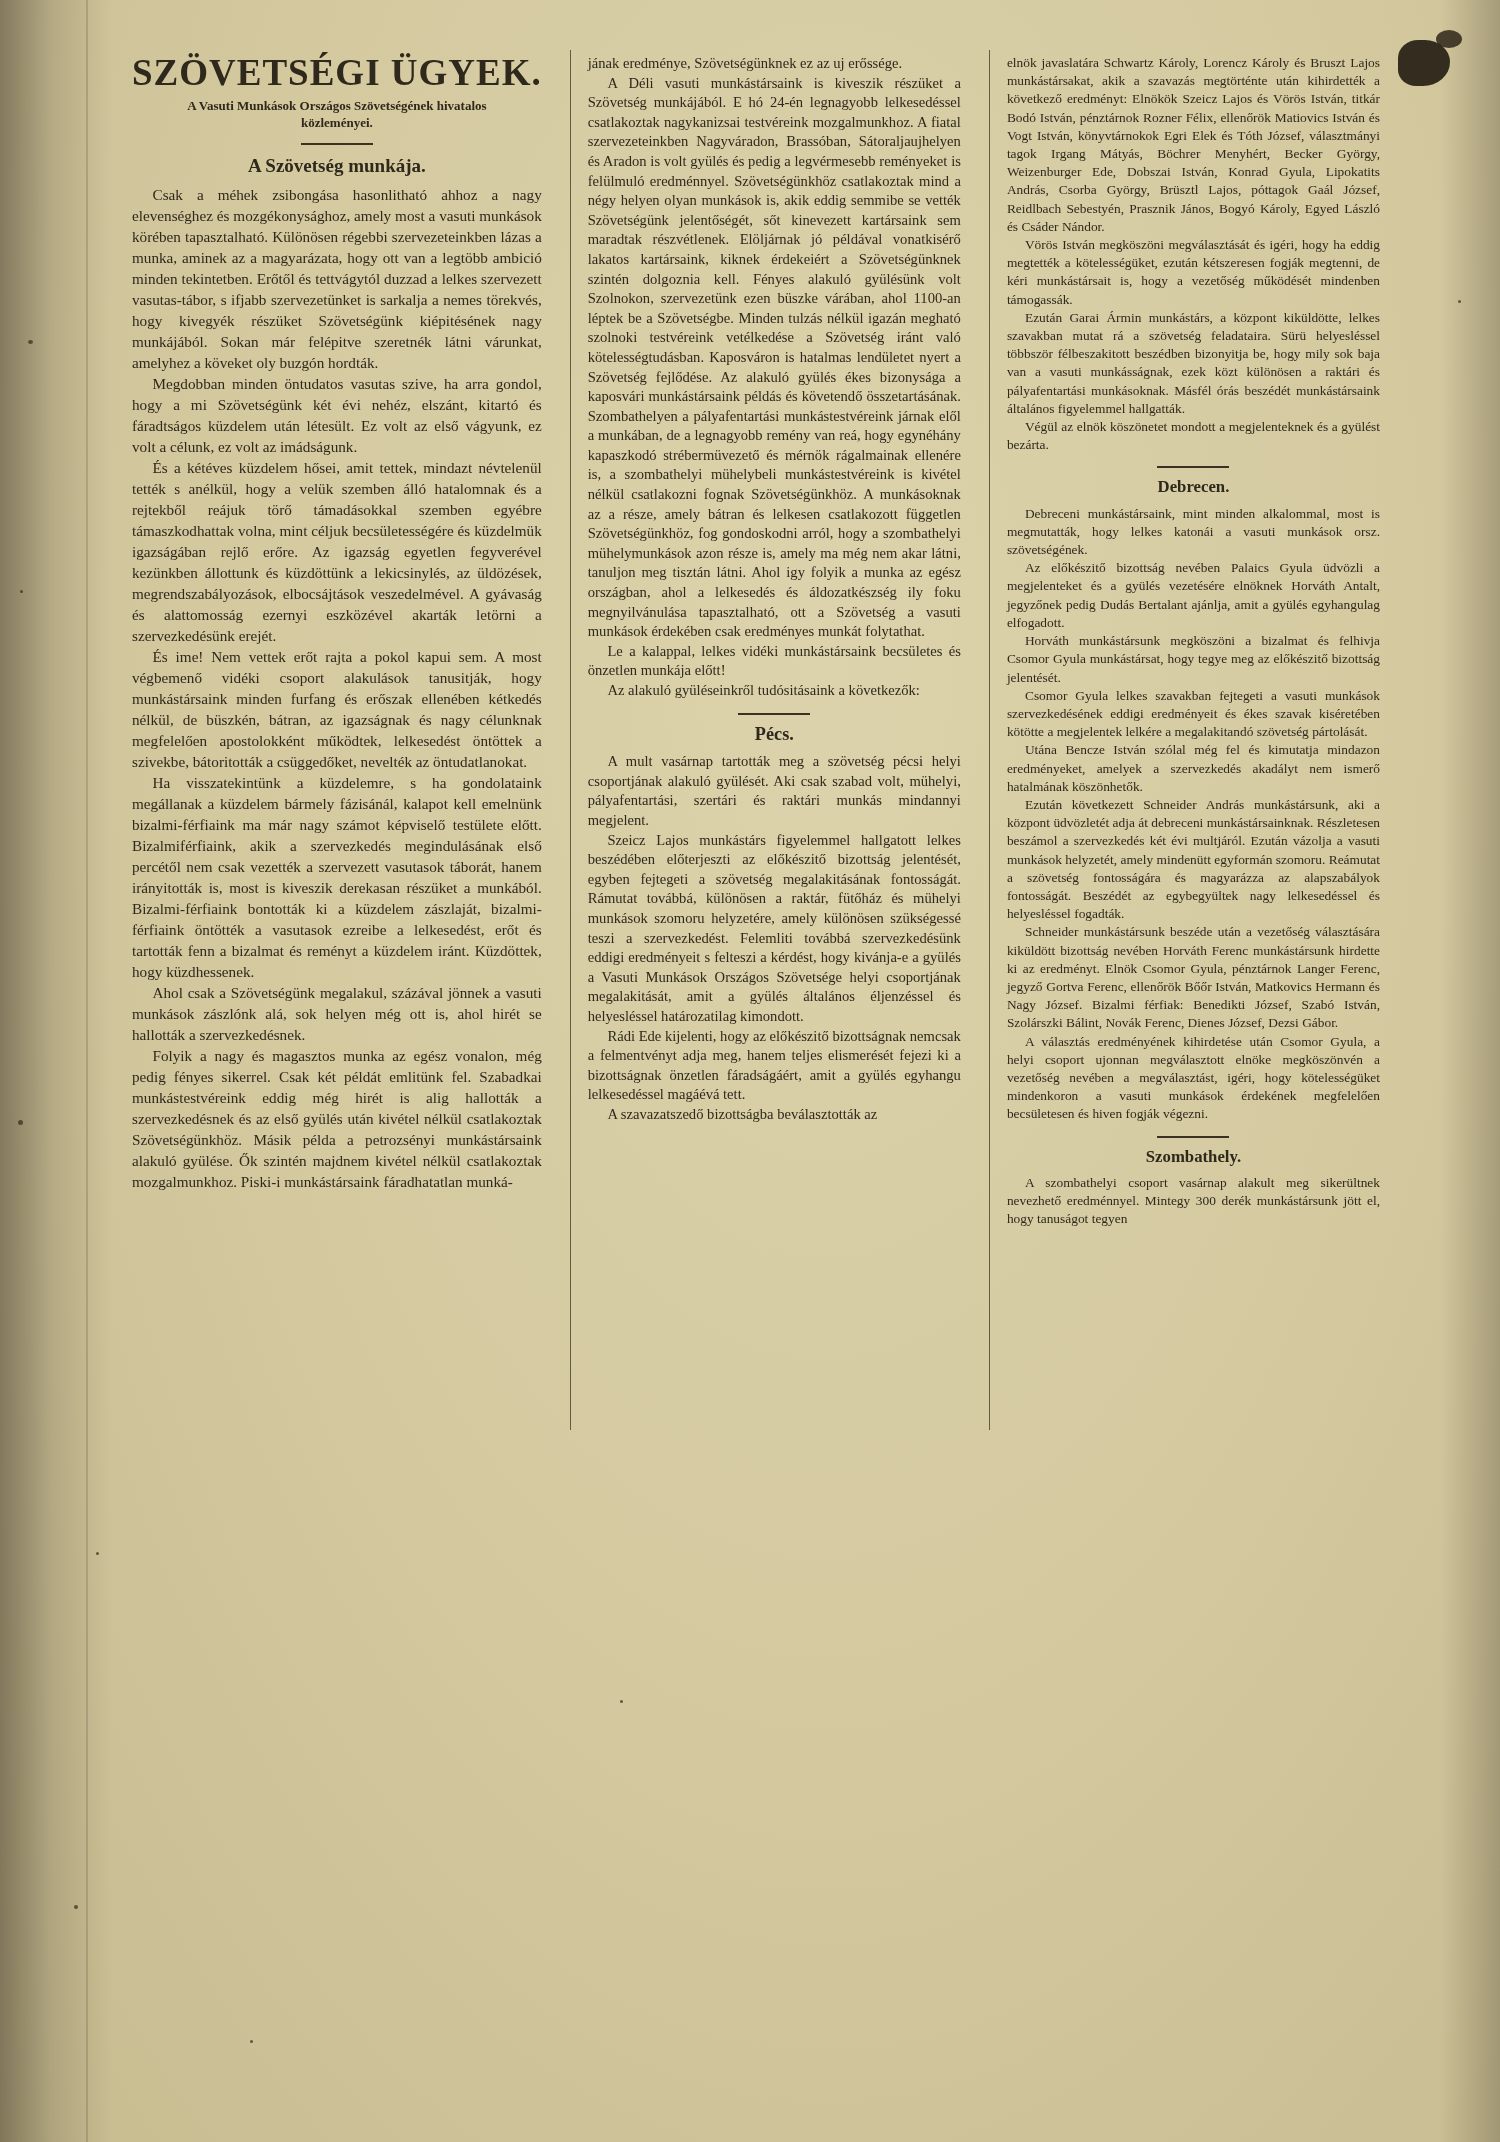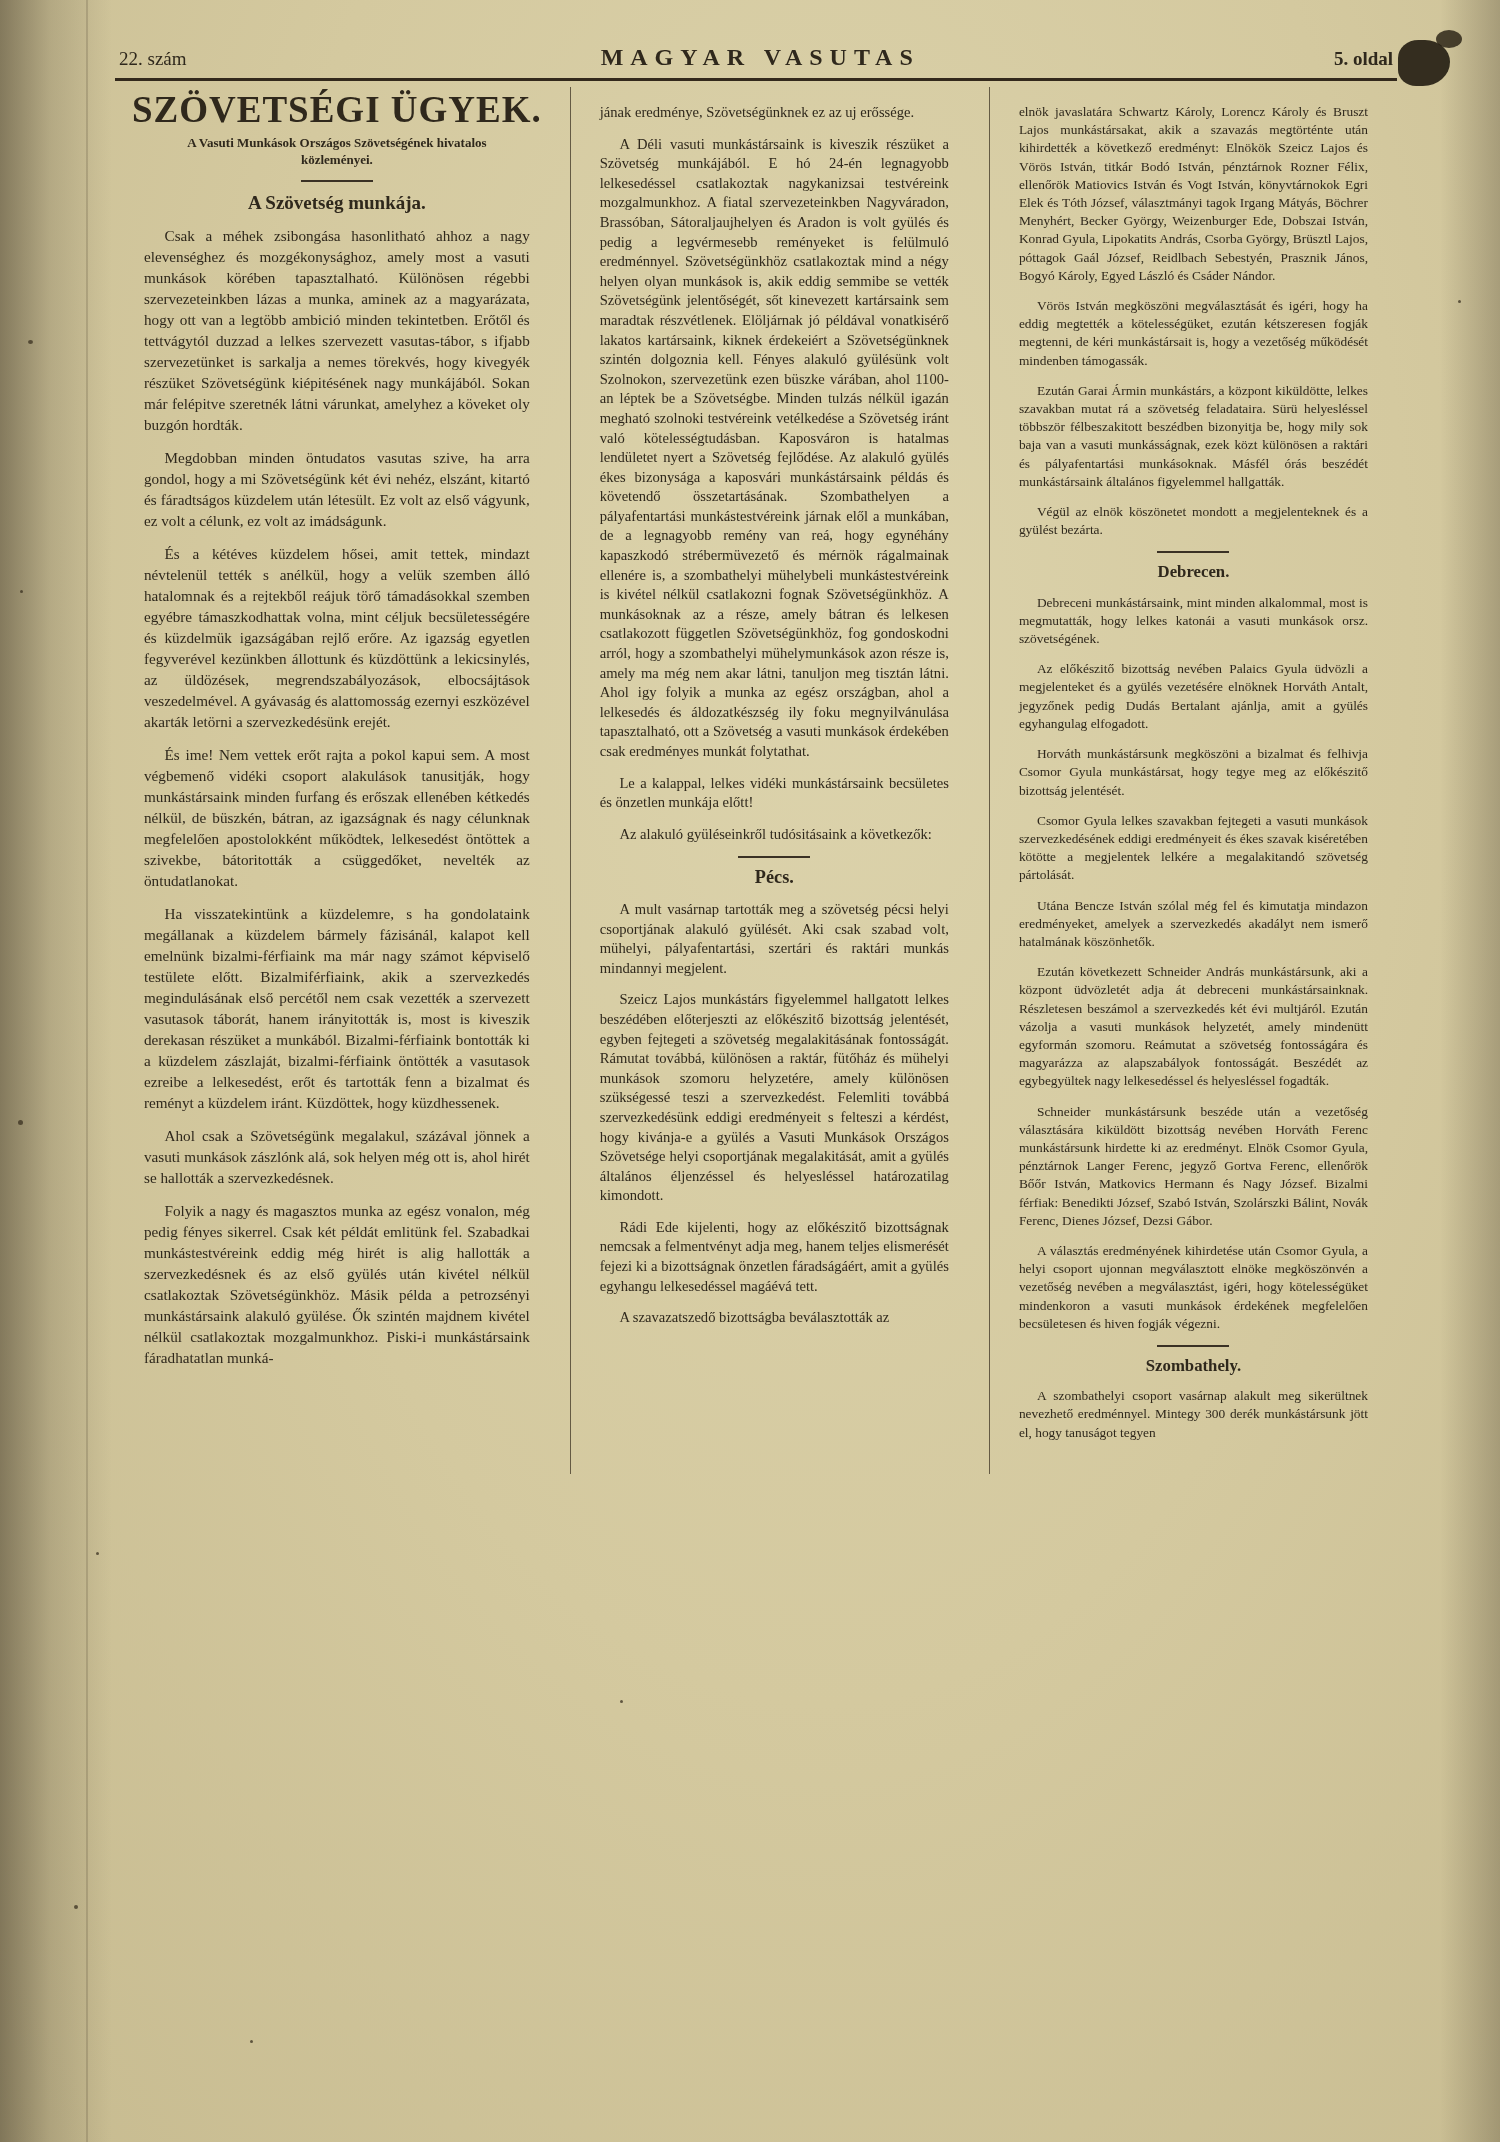--- a/index.html
+++ b/index.html
@@ -54,21 +54,21 @@
   .article-title {
     font-size:37px; font-weight:bold; letter-spacing:1px; text-align:center;
     margin:8px 0 14px 0; white-space:nowrap;
   }
   .article-subtitle {
     text-align:center; font-weight:bold; font-size:13px; line-height:17px;
     margin:0 34px 4px 34px; text-indent:0;
   }
   .short-rule { width:72px; border-top:2px solid #3a3124; margin:12px auto 10px auto; }
   .section-heading { text-align:center; font-weight:bold; font-size:1.25em; margin:4px 0 8px 0; }
-  .para { margin:12px; text-align:justify; text-indent:1.35em; }
+  .para { margin:0; text-align:justify; text-indent:1.35em; }
   .para.noindent { text-indent:0; }
 </style>
 </head>
 <body>
 
 <div class="page">
   <div class="edge-shadow"></div>
   <div class="right-shade"></div>
   <div class="fold-line"></div>
   <div class="smudge"></div>
@@ -76,25 +76,20 @@
   <div class="speck s1"></div>
   <div class="speck s2"></div>
   <div class="speck s3"></div>
   <div class="speck s4"></div>
   <div class="speck s5"></div>
   <div class="speck s6"></div>
   <div class="speck s7"></div>
   <div class="speck s8"></div>
 
   <div class="content">
-    <div class="header-row">
-      <span class="issue">22. szám</span>
-      <span class="masthead">MAGYAR VASUTAS</span>
-      <span class="page-num">5. oldal</span>
-    </div>
 
     <div class="columns">
       <div class="column col-1">
         <h1 class="article-title">SZÖVETSÉGI ÜGYEK.</h1>
         <p class="article-subtitle">A Vasuti Munkások Országos Szövetségének hivatalos közleményei.</p>
         <div class="short-rule"></div>
       <h3 class="section-heading">A Szövetség munkája.</h3>
           <p class="para">Csak a méhek zsibongása hasonlitható ahhoz a nagy elevenséghez és mozgékonysághoz, amely most a vasuti munkások körében tapasztalható. Különösen régebbi szervezeteinkben lázas a munka, aminek az a magyarázata, hogy ott van a legtöbb ambició minden tekintetben. Erőtől és tettvágytól duzzad a lelkes szervezett vasutas-tábor, s ifjabb szervezetünket is sarkalja a nemes törekvés, hogy kivegyék részüket Szövetségünk kiépitésének nagy munkájából. Sokan már felépitve szeretnék látni várunkat, amelyhez a köveket oly buzgón hordták.</p>
           <p class="para">Megdobban minden öntudatos vasutas szive, ha arra gondol, hogy a mi Szövetségünk két évi nehéz, elszánt, kitartó és fáradtságos küzdelem után létesült. Ez volt az első vágyunk, ez volt a célunk, ez volt az imádságunk.</p>
           <p class="para">És a kétéves küzdelem hősei, amit tettek, mindazt névtelenül tették s anélkül, hogy a velük szemben álló hatalomnak és a rejtekből reájuk törő támadásokkal szemben egyébre támaszkodhattak volna, mint céljuk becsületességére és küzdelmük igazságában rejlő erőre. Az igazság egyetlen fegyverével kezünkben állottunk és küzdöttünk a lekicsinylés, az üldözések, megrendszabályozások, elbocsájtások veszedelmével. A gyávaság és alattomosság ezernyi eszközével akarták letörni a szervezkedésünk erejét.</p>

